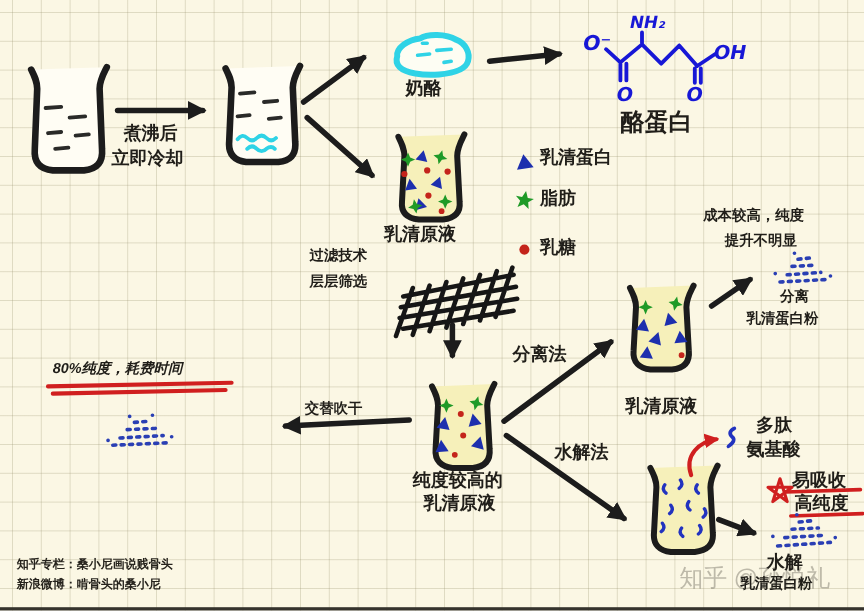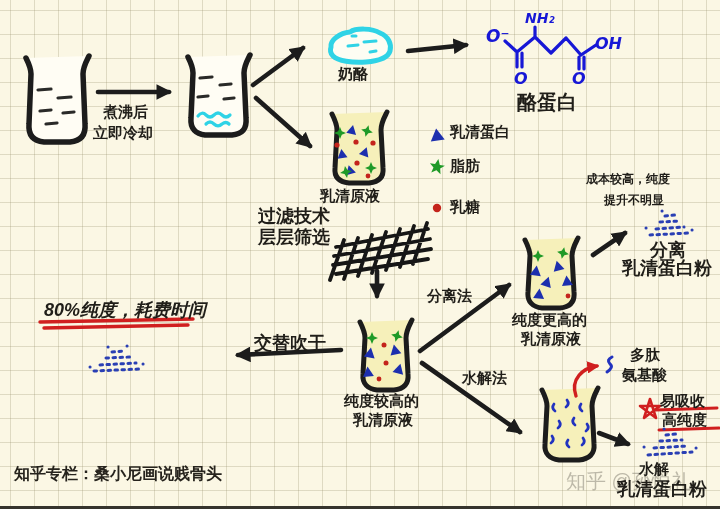--- a/index.html
+++ b/index.html
@@ -7,21 +7,21 @@
     position:relative;width:720px;height:509px;overflow:hidden;
     background-color:#fbf7e4;
     background-image:
       linear-gradient(rgba(158,152,116,0.30) 1px, transparent 1px),
       linear-gradient(90deg, rgba(158,152,116,0.30) 1px, transparent 1px);
     background-size:24px 24px;background-position:10px 10px;
     font-family:"Liberation Sans","DejaVu Sans",sans-serif;
   }
   .draw{position:absolute;left:0;top:0;z-index:2;}
   .txt{position:absolute;z-index:3;font-weight:700;color:#201e19;white-space:nowrap;line-height:1;}
-  .fs19{font-size:15px}.fs18{font-size:18px}.fs17{font-size:12px}.fs20{font-size:20px}.fs15{font-size:16px}
+  .fs19{font-size:15px}.fs18{font-size:12px}.fs17{font-size:12px}.fs20{font-size:20px}.fs15{font-size:10px}
   .italic{font-style:italic}
   .watermark{position:absolute;z-index:2;font-size:20px;font-weight:400;color:rgba(138,134,120,0.55);white-space:nowrap;}
   .footer{color:#26231d;}
   .chem-text{font-family:"DejaVu Sans",sans-serif;font-weight:700;font-style:italic;fill:#1717d6;}
   .bottom-edge{position:absolute;left:0;bottom:0;width:100%;height:3px;background:#35332d;z-index:5;}
 </style>
 </head>
 <body>
 
 <div class="stage">
@@ -180,33 +180,33 @@
 <div class="txt fs19" style="left:450px;top:124px">乳清蛋白</div>
 <div class="txt fs19" style="left:450px;top:158px">脂肪</div>
 <div class="txt fs19" style="left:450px;top:199px">乳糖</div>
 
 <div class="txt fs17" style="left:586px;top:173px">成本较高，纯度</div>
 <div class="txt fs17" style="left:604px;top:194px">提升不明显</div>
 <div class="txt fs18" style="left:650px;top:241px">分离</div>
 <div class="txt fs18" style="left:622px;top:259px">乳清蛋白粉</div>
 
 <div class="txt fs19" style="left:427px;top:288px">分离法</div>
-<div class="txt fs19" style="left:512px;top:312px">纯度更高的</div>
 <div class="txt fs19" style="left:521px;top:331px">乳清原液</div>
 
 <div class="txt fs18 italic" style="left:44px;top:301px">80%纯度，耗费时间</div>
 <div class="txt fs18" style="left:254px;top:334px">交替吹干</div>
 
 <div class="txt fs19" style="left:344px;top:393px">纯度较高的</div>
 <div class="txt fs19" style="left:353px;top:412px">乳清原液</div>
 
 <div class="txt fs19" style="left:462px;top:370px">水解法</div>
 <div class="txt fs19" style="left:630px;top:347px">多肽</div>
 <div class="txt fs19" style="left:622px;top:367px">氨基酸</div>
 <div class="txt fs19" style="left:660px;top:393px">易吸收</div>
 <div class="txt fs19" style="left:662px;top:412px">高纯度</div>
 <div class="txt fs19" style="left:639px;top:461px">水解</div>
 <div class="txt fs18" style="left:617px;top:480px">乳清蛋白粉</div>
 
 <div class="txt fs15 footer" style="left:14px;top:466px">知乎专栏：桑小尼画说贱骨头</div>
+<div class="txt fs15 footer" style="left:14px;top:483px">新浪微博：啃骨头的桑小尼</div>
 
 <div class="bottom-edge"></div>
 </div>
 
 </body></html>

